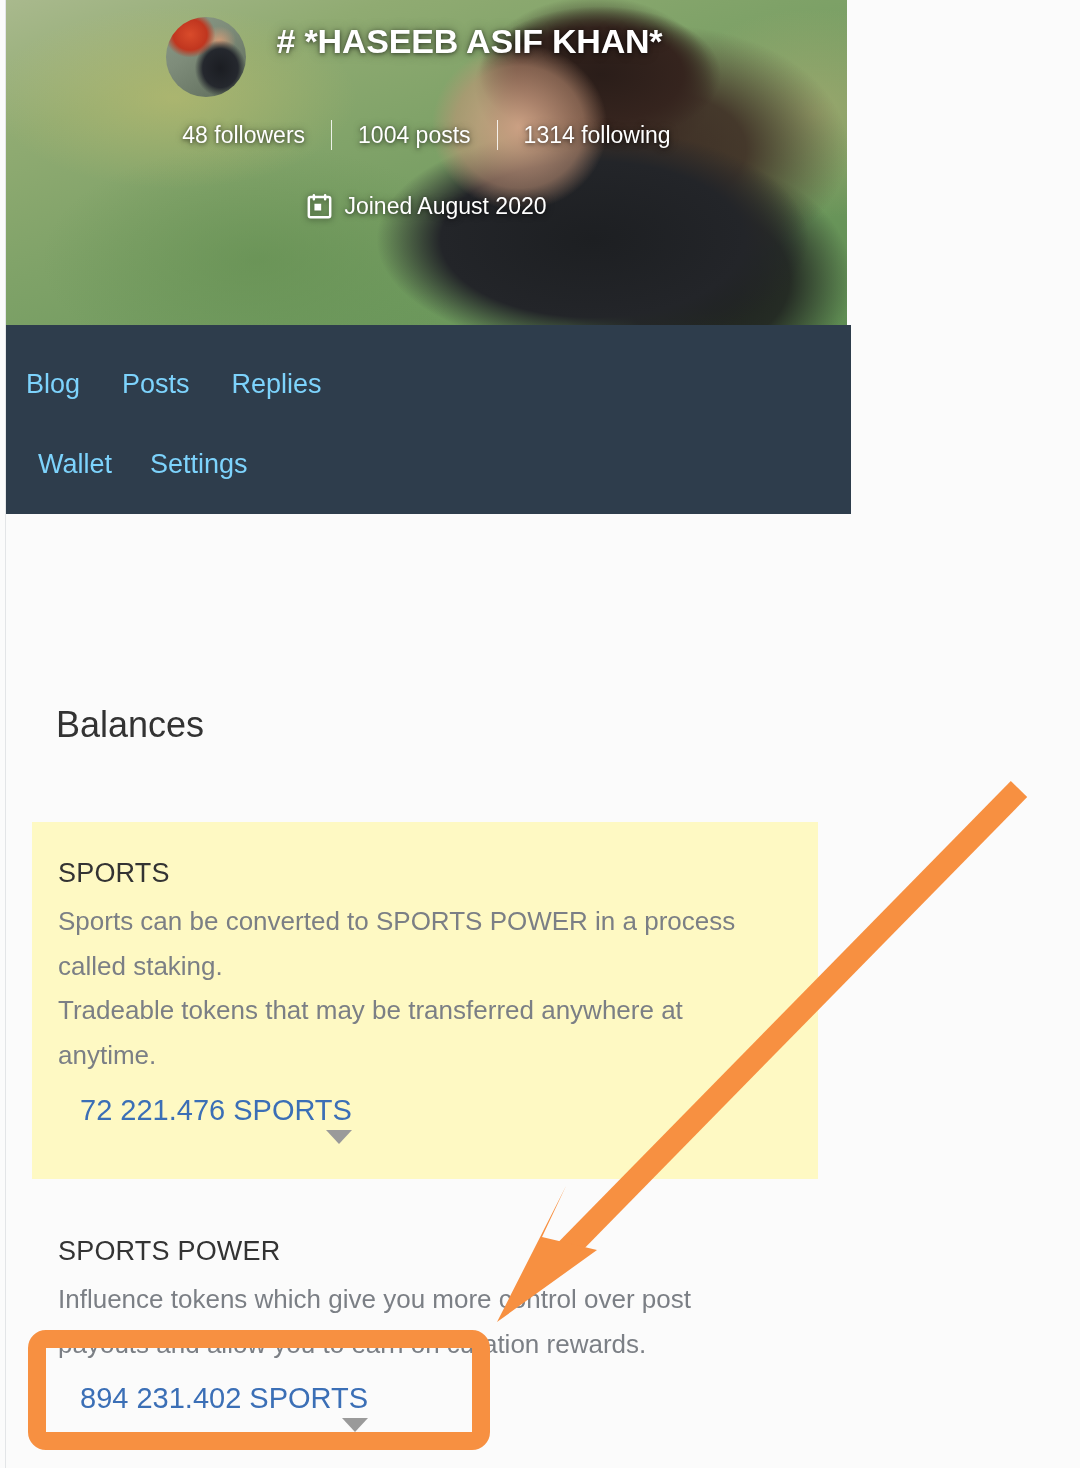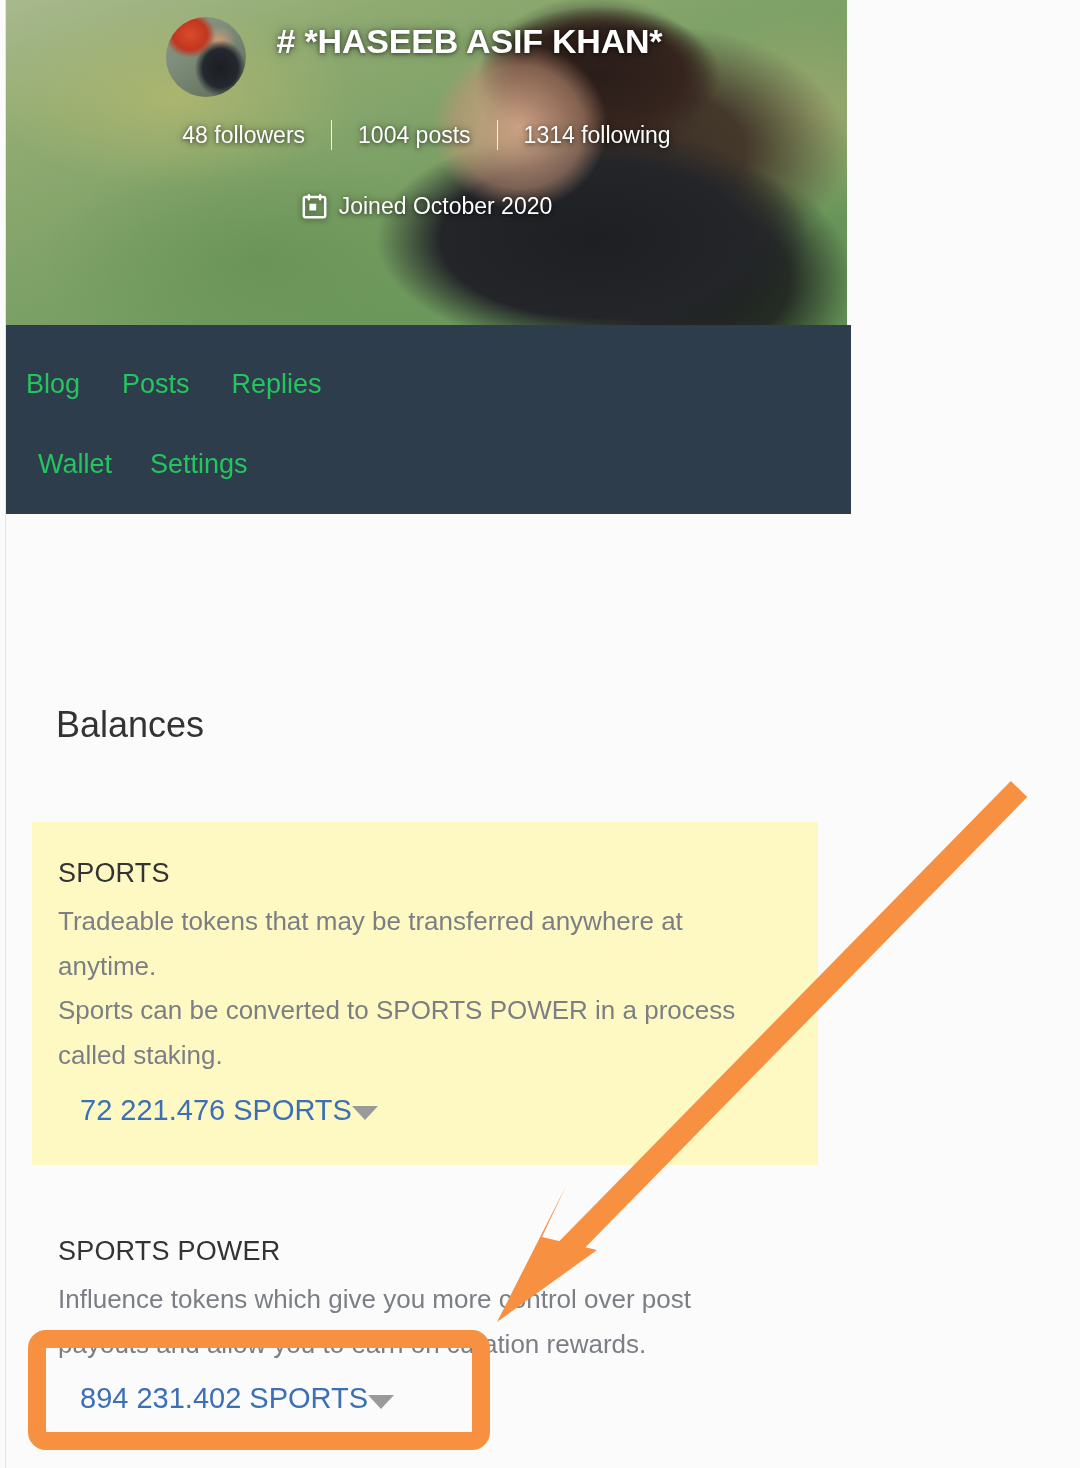--- a/index.html
+++ b/index.html
@@ -162,21 +162,21 @@
     background: #2e3d4c;
     padding: 44px 0 0 0;
   }
   .nav-row {
     display: flex;
     align-items: center;
     padding-left: 20px;
   }
   .nav-row + .nav-row { margin-top: 49px; margin-left: 12px; }
   .nav-item {
-    color: #22c55e;
+    color: #7dd3fc;
     font-size: 27px;
     padding-right: 42px;
     white-space: nowrap;
     cursor: pointer;
   }
   .nav-item.tight { padding-right: 38px; }
 
   
   .main {
     position: absolute;
@@ -220,24 +220,25 @@
   .token-desc {
     font-size: 26px;
     line-height: 1.72;
     color: #7b7f85;
     max-width: 700px;
   }
   .token-amount {
     margin-top: 16px;
     margin-left: 22px;
     display: inline-flex;
-    align-items: center;
+    align-items: flex-end;
     font-size: 29px;
     color: #3b6fb6;
     cursor: pointer;
+    flex-direction: column;
   }
   .caret {
     width: 0;
     height: 0;
     border-left: 13px solid transparent;
     border-right: 13px solid transparent;
     border-top: 14px solid #9a9a9a;
     display: inline-block;
     position: relative;
     top: 3px;
@@ -286,21 +287,21 @@
     </div>
 
     <div class="cover-joined">
       <span class="cal-icon">
         <svg width="27" height="28" viewBox="0 0 24 24" fill="none">
           <rect x="2.5" y="4" width="19" height="18" rx="1.6" stroke="#ffffff" stroke-width="2.2"></rect>
           <path d="M7 2.5V6M17 2.5V6" stroke="#ffffff" stroke-width="2.2" stroke-linecap="round"></path>
           <rect x="7.5" y="10" width="6" height="6" fill="#ffffff"></rect>
         </svg>
       </span>
-      <span>Joined October 2020</span>
+      <span>Joined August 2020</span>
     </div>
   </div>
 
   <div class="navbar">
     <div class="nav-row">
       <span class="nav-item">Blog</span>
       <span class="nav-item">Posts</span>
       <span class="nav-item">Replies</span>
     </div>
     <div class="nav-row">
@@ -308,22 +309,22 @@
       <span class="nav-item tight">Settings</span>
     </div>
   </div>
 
   <div class="main">
 
     <h1 class="balances-title">Balances</h1>
 
     <div class="card">
       <div class="token-name">SPORTS</div>
+      <div class="token-desc">Sports can be converted to SPORTS POWER in a process called staking.</div>
       <div class="token-desc">Tradeable tokens that may be transferred anywhere at anytime.</div>
-      <div class="token-desc">Sports can be converted to SPORTS POWER in a process called staking.</div>
       <div class="token-amount">
         <span>72 221.476 SPORTS</span>
         <span class="caret"></span>
       </div>
     </div>
 
     <div class="card-plain">
       <div class="token-name">SPORTS POWER</div>
       <div class="token-desc">Influence tokens which give you more control over post payouts and allow you to earn on curation rewards.</div>
       <div class="token-amount">

